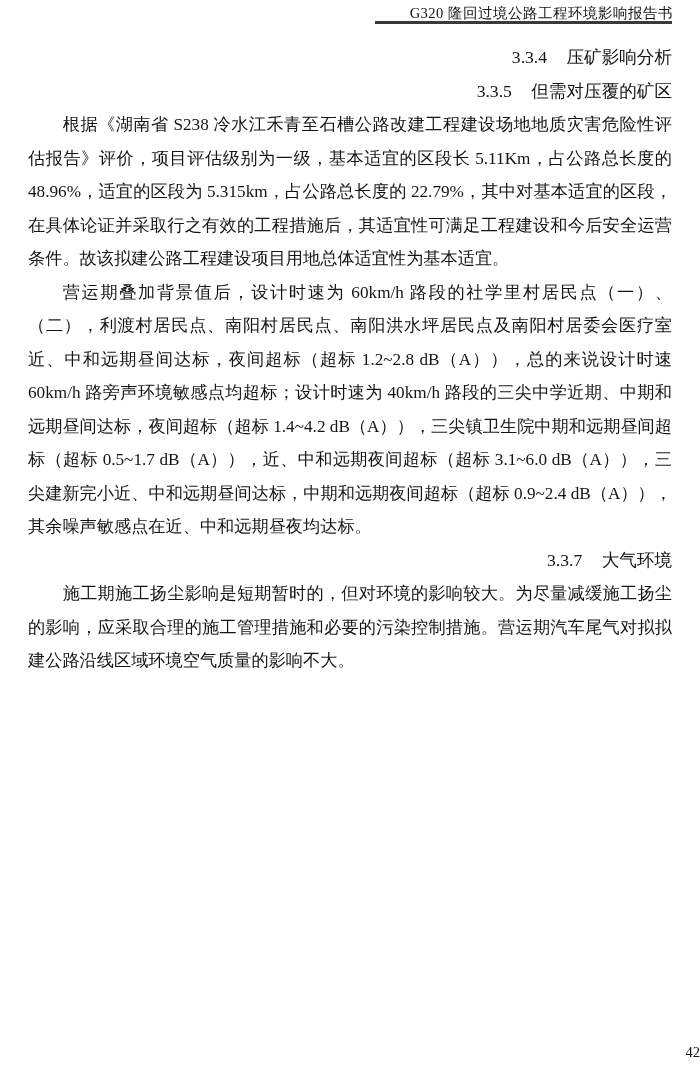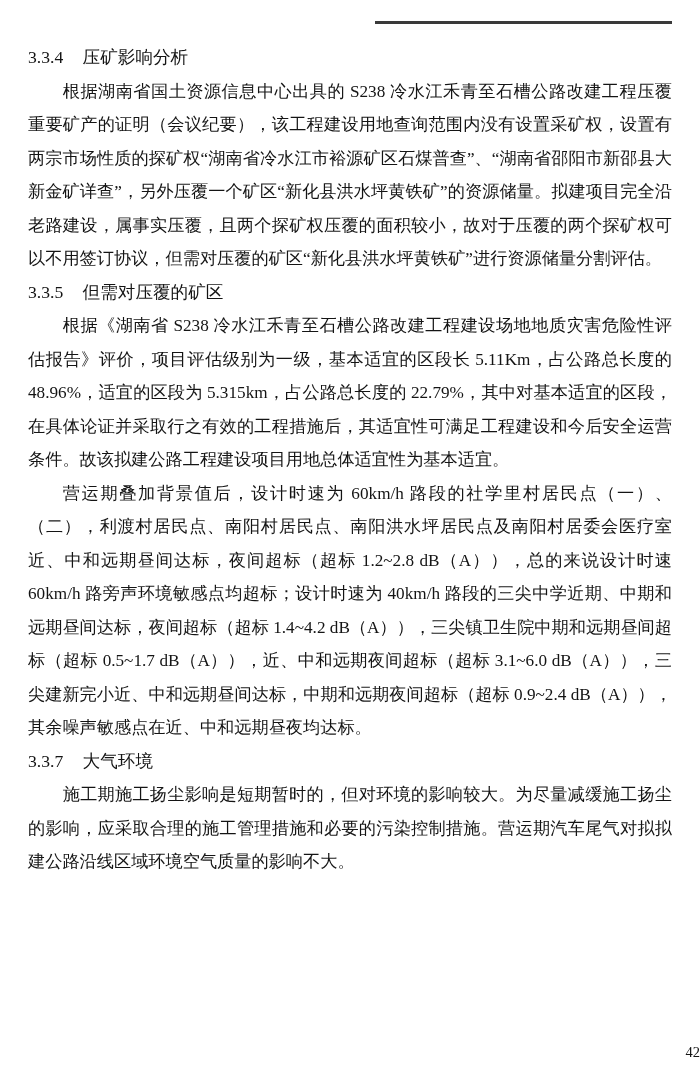--- a/index.html
+++ b/index.html
@@ -32,20 +32,21 @@
     position: absolute;
     top: 41px;
     left: 28px;
     width: 644px;
   }
   .content h2, .content p {
     margin: 0;
     padding: 0;
     line-height: 33.5px;
     font-weight: normal;
+    text-align: right;
   }
   h2.sec { font-size: 17.6px; white-space: nowrap; }
   .sec-num { margin-right: 15px; }
   p.para {
     font-size: 17.2px;
     text-align: justify;
     text-indent: 2.02em;
   }
   .footer {
     position: absolute;
@@ -54,29 +55,29 @@
     width: 100%;
     text-align: right;
     font-size: 14.5px;
   }
 </style>
 </head>
 <body>
 
 <div class="page">
 
+  <span class="header-title">G320 隆回过境公路工程环境影响报告书</span>
   <div class="header-rule"></div>
 
   <div class="content">
 
     <h2 class="sec">
       <span class="sec-num">3.3.4</span>
       <span class="sec-title">压矿影响分析</span>
     </h2>
-    <p class="para">根据湖南省国土资源信息中心出具的 S238 冷水江禾青至石槽公路改建工程压覆重要矿产的证明（会议纪要），该工程建设用地查询范围内没有设置采矿权，设置有两宗市场性质的探矿权“湖南省冷水江市裕源矿区石煤普查”、“湖南省邵阳市新邵县大新金矿详查”，另外压覆一个矿区“新化县洪水坪黄铁矿”的资源储量。拟建项目完全沿老路建设，属事实压覆，且两个探矿权压覆的面积较小，故对于压覆的两个探矿权可以不用签订协议，但需对压覆的矿区“新化县洪水坪黄铁矿”进行资源储量分割评估。</p>
 
     <h2 class="sec">
       <span class="sec-num">3.3.5</span>
       <span class="sec-title">但需对压覆的矿区</span>
     </h2>
     <p class="para">根据《湖南省 S238 冷水江禾青至石槽公路改建工程建设场地地质灾害危险性评估报告》评价，项目评估级别为一级，基本适宜的区段长 5.11Km，占公路总长度的 48.96%，适宜的区段为 5.315km，占公路总长度的 22.79%，其中对基本适宜的区段，在具体论证并采取行之有效的工程措施后，其适宜性可满足工程建设和今后安全运营条件。故该拟建公路工程建设项目用地总体适宜性为基本适宜。</p>
 
     <p class="para">营运期叠加背景值后，设计时速为 60km/h 路段的社学里村居民点（一）、（二），利渡村居民点、南阳村居民点、南阳洪水坪居民点及南阳村居委会医疗室近、中和远期昼间达标，夜间超标（超标 1.2~2.8 dB（A）），总的来说设计时速 60km/h 路旁声环境敏感点均超标；设计时速为 40km/h 路段的三尖中学近期、中期和远期昼间达标，夜间超标（超标 1.4~4.2 dB（A）），三尖镇卫生院中期和远期昼间超标（超标 0.5~1.7 dB（A）），近、中和远期夜间超标（超标 3.1~6.0 dB（A）），三尖建新完小近、中和远期昼间达标，中期和远期夜间超标（超标 0.9~2.4 dB（A）），其余噪声敏感点在近、中和远期昼夜均达标。</p>
 
     <h2 class="sec">

